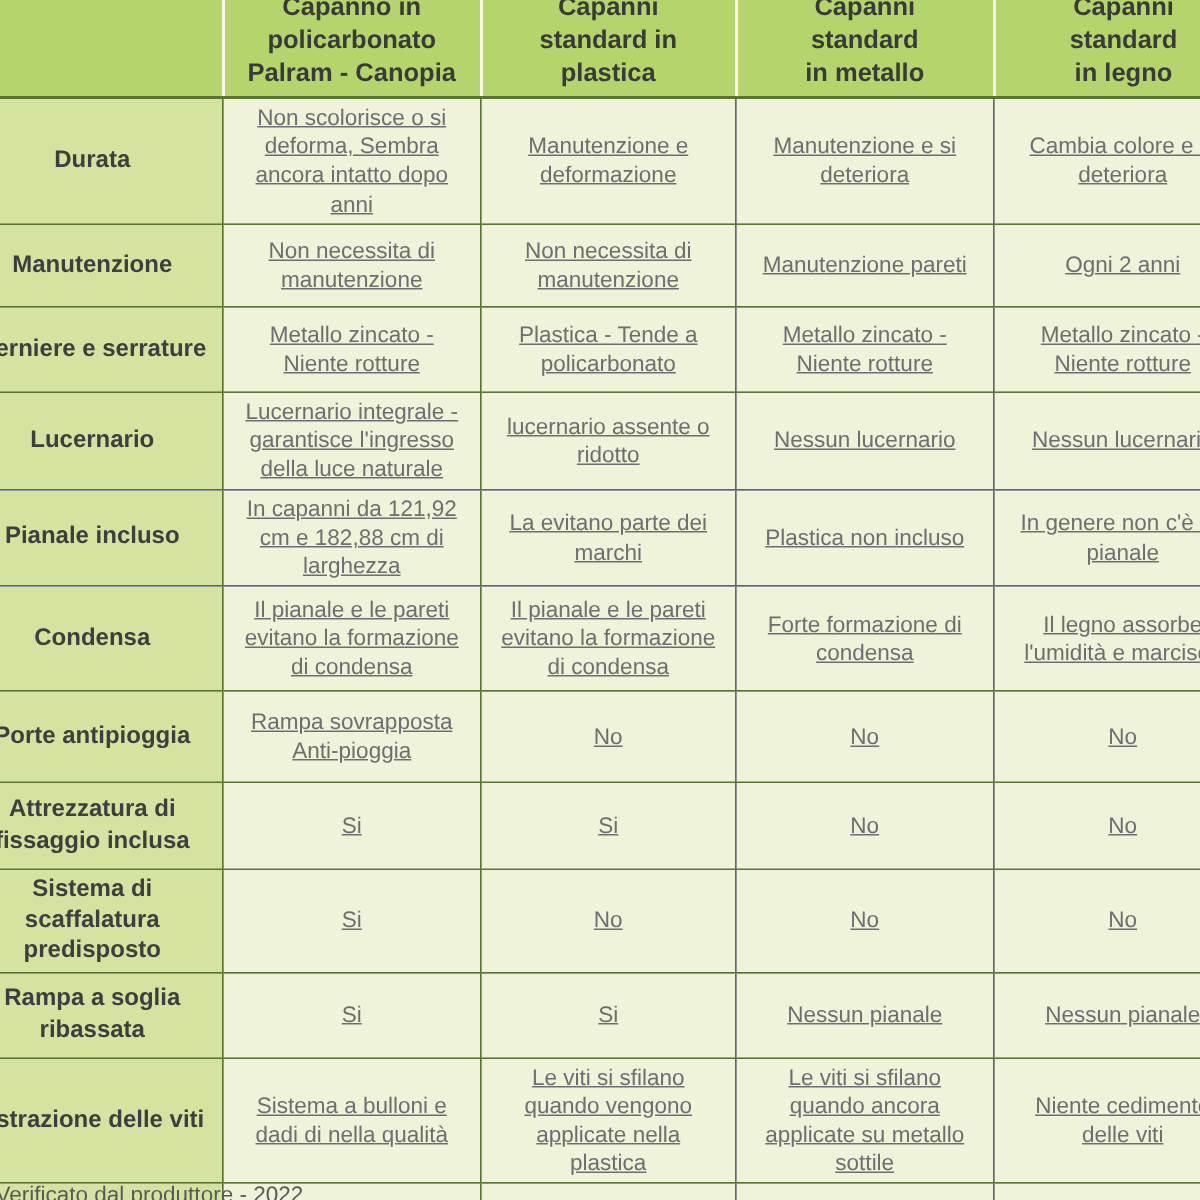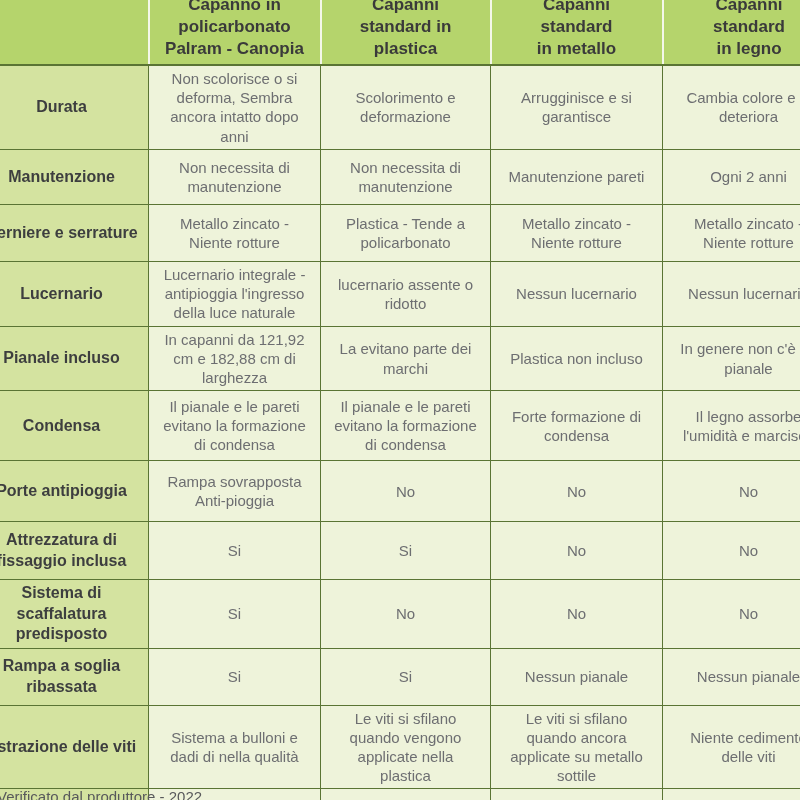--- a/index.html
+++ b/index.html
@@ -51,20 +51,21 @@
   td.rlabel {
     background: var(--label-bg, #d4e3a0);
     color: #3d3e3f;
     font-size: 16px;
     font-weight: 600;
   }
   td.cell {
     background: var(--cell-bg, #eef3da);
     color: #6d6e71;
     font-size: 15px;
+    text-decoration: underline;
   }
   .caption {
     position: absolute;
     left: -3px;
     top: 788px;
     font-size: 15px;
     line-height: 1.2;
     color: #58595b;
     white-space: nowrap;
   }
@@ -96,41 +97,41 @@
 in metallo</th>
           <th>Capanni
 standard
 in legno</th>
         </tr>
       </thead>
       <tbody>
         <tr style="height:70px">
           <td class="rlabel">Durata</td>
           <td class="cell">Non scolorisce o si deforma, Sembra ancora intatto dopo anni</td>
-          <td class="cell">Scolorimento e deformazione</td>
-          <td class="cell">Arrugginisce e si garantisce</td>
+          <td class="cell">Manutenzione e deformazione</td>
+          <td class="cell">Manutenzione e si deteriora</td>
           <td class="cell">Cambia colore e si deteriora</td>
         </tr>
         <tr style="height:55px">
           <td class="rlabel">Manutenzione</td>
           <td class="cell">Non necessita di manutenzione</td>
           <td class="cell">Non necessita di manutenzione</td>
           <td class="cell">Manutenzione pareti</td>
           <td class="cell">Ogni 2 anni</td>
         </tr>
         <tr style="height:57px">
           <td class="rlabel">Cerniere e serrature</td>
           <td class="cell">Metallo zincato - Niente rotture</td>
           <td class="cell">Plastica - Tende a policarbonato</td>
           <td class="cell">Metallo zincato - Niente rotture</td>
           <td class="cell">Metallo zincato - Niente rotture</td>
         </tr>
         <tr style="height:65px">
           <td class="rlabel">Lucernario</td>
-          <td class="cell">Lucernario integrale - antipioggia l'ingresso della luce naturale</td>
+          <td class="cell">Lucernario integrale - garantisce l'ingresso della luce naturale</td>
           <td class="cell">lucernario assente o ridotto</td>
           <td class="cell">Nessun lucernario</td>
           <td class="cell">Nessun lucernario</td>
         </tr>
         <tr style="height:60px">
           <td class="rlabel">Pianale incluso</td>
           <td class="cell">In capanni da 121,92 cm e 182,88 cm di larghezza</td>
           <td class="cell">La evitano parte dei marchi</td>
           <td class="cell">Plastica non incluso</td>
           <td class="cell">In genere non c'è un pianale</td>

